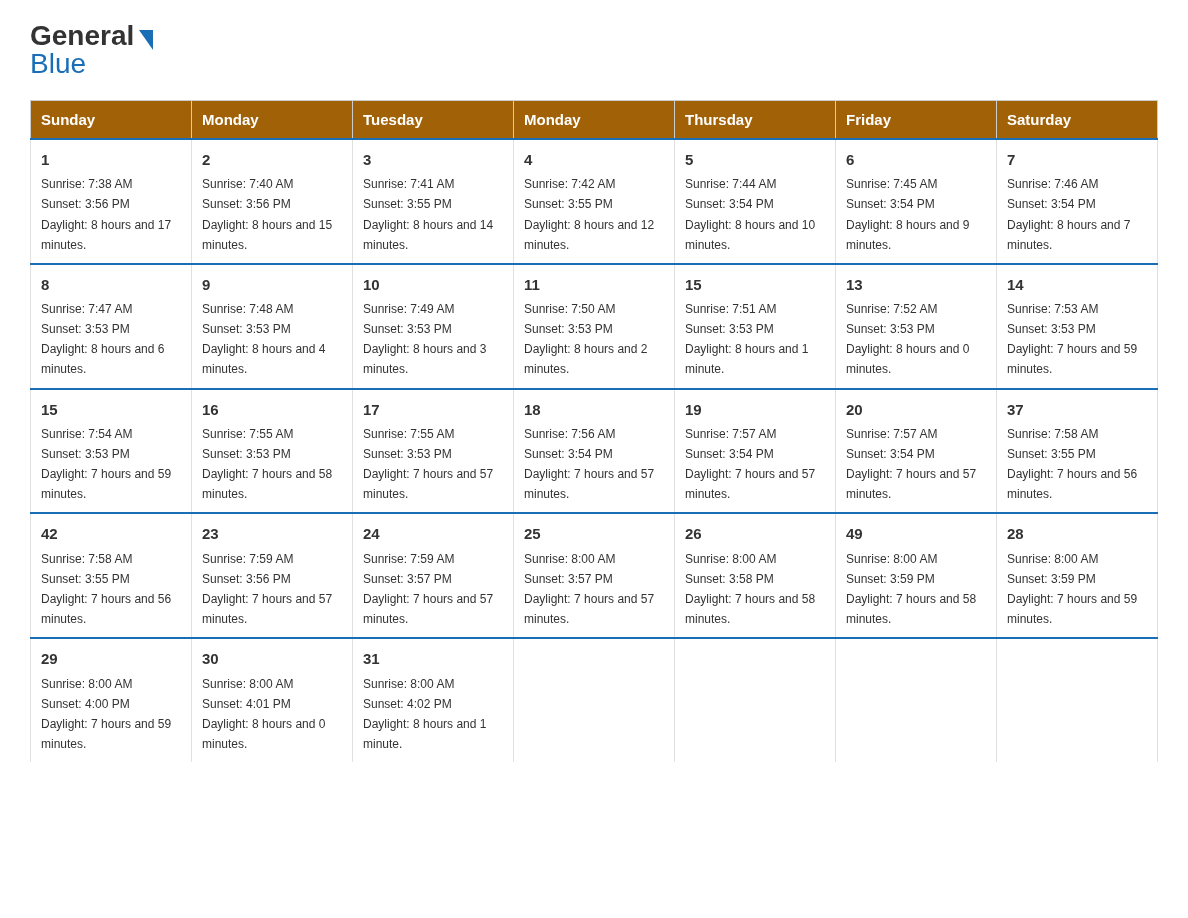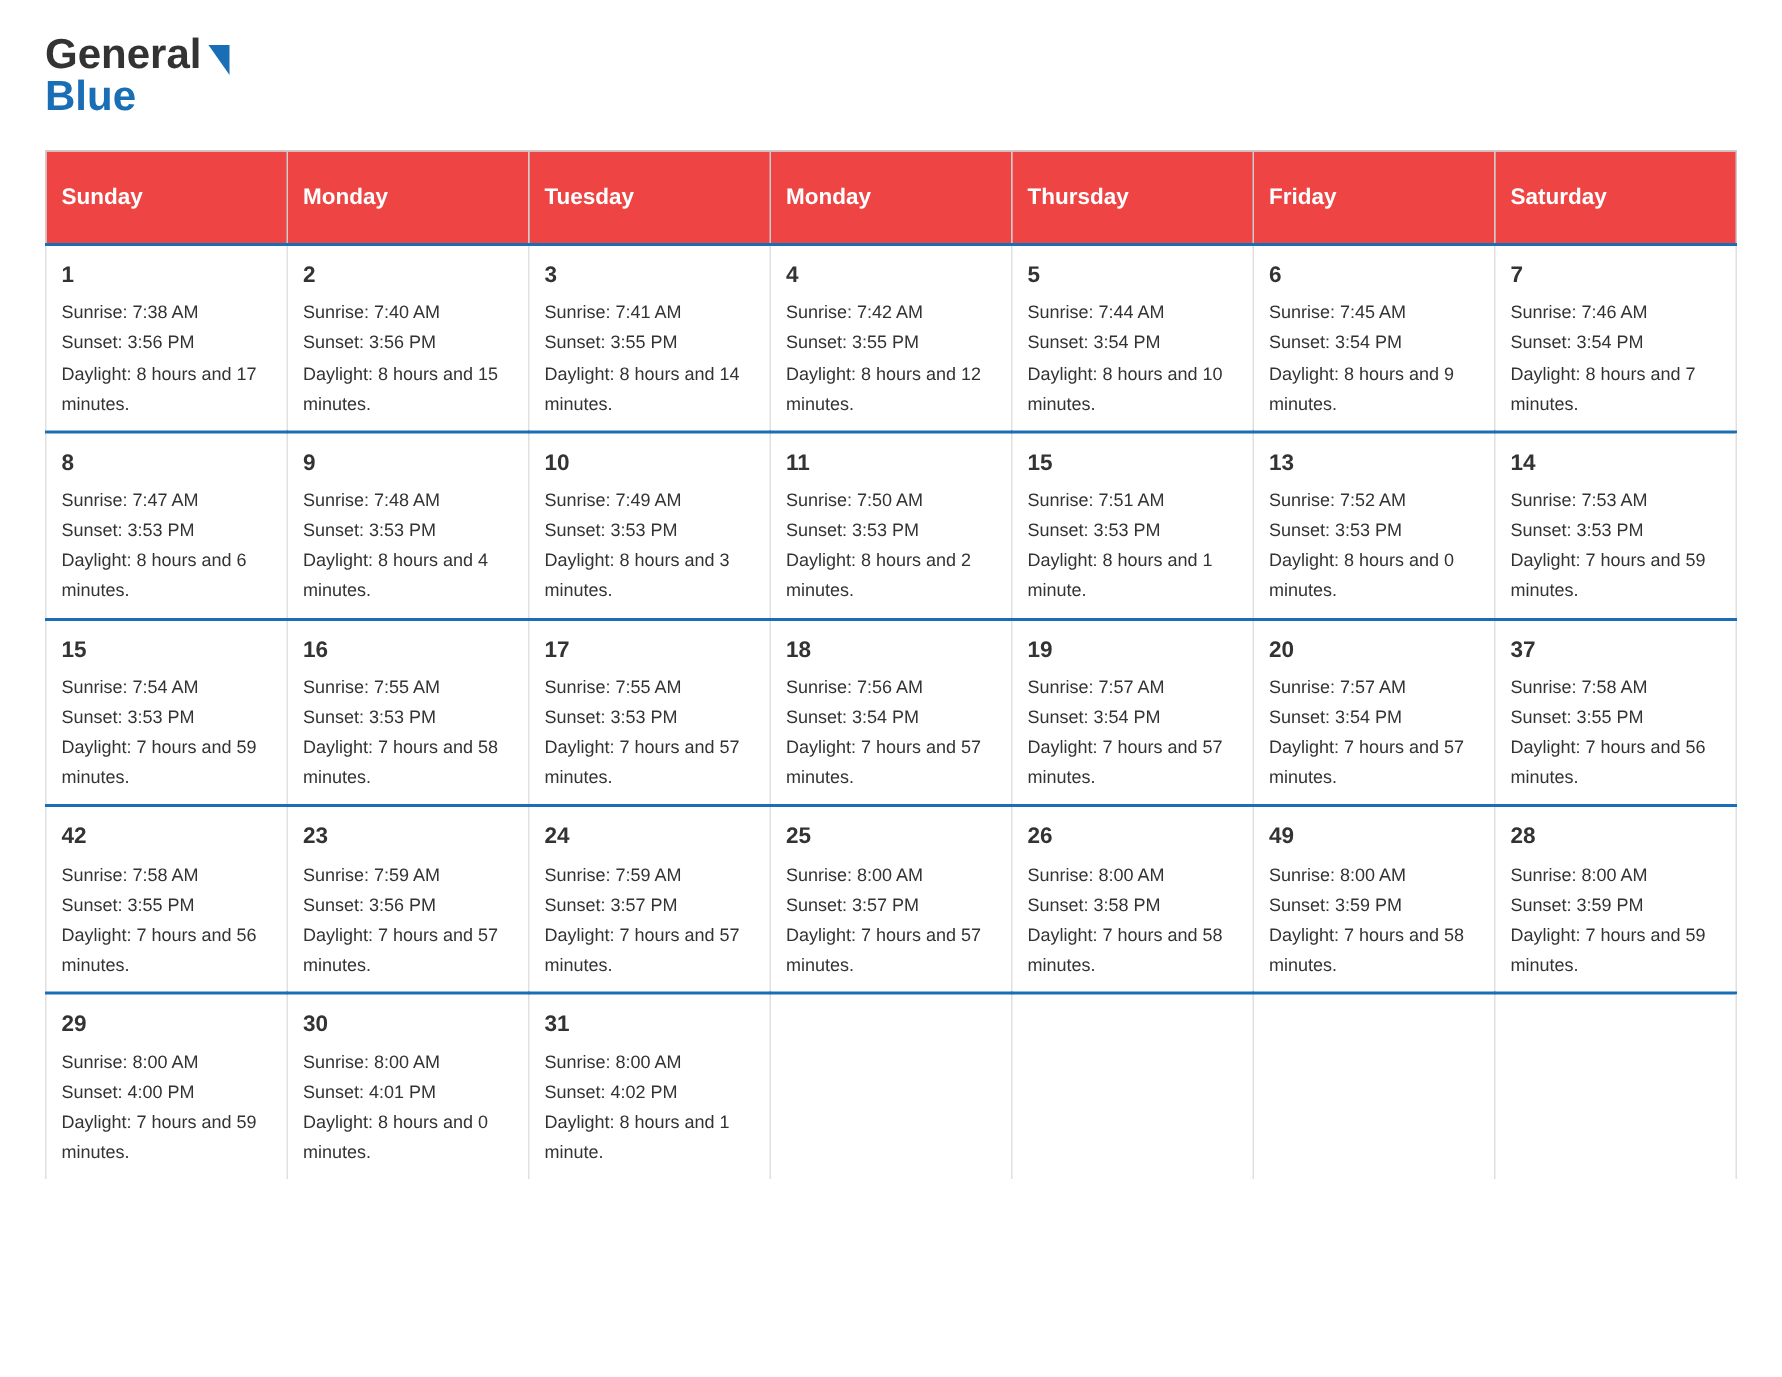--- a/index.html
+++ b/index.html
@@ -37,46 +37,46 @@
       border-right: 0px solid transparent;
       border-top: 20px solid #1a6eb5;
       display: inline-block;
       margin-left: 3px;
       position: relative;
       top: 4px;
     }
     .logo-blue {
       color: #1a6eb5;
       font-size: 28px;
-      font-weight: bold;
+      font-weight: normal;
       margin-top: -4px;
     }
     .title-block {
       text-align: right;
     }
     .month-title {
       font-size: 52px;
       font-weight: bold;
       color: #222;
     }
     .location {
       font-size: 22px;
       color: #555;
       margin-top: 4px;
     }
     table {
       width: 100%;
       border-collapse: collapse;
     }
     thead tr th {
-      background-color: #ef4444;
+      background-color: #a16207;
       color: #fff;
       font-size: 15px;
       font-weight: bold;
-      padding: 22px 10px;
+      padding: 10px 10px;
       border: 1px solid #ccc;
       text-align: left;
     }
     tbody tr {
       border-top: 2px solid #1a6eb5;
     }
     tbody tr td {
       vertical-align: top;
       padding: 8px 10px;
       font-size: 13px;

